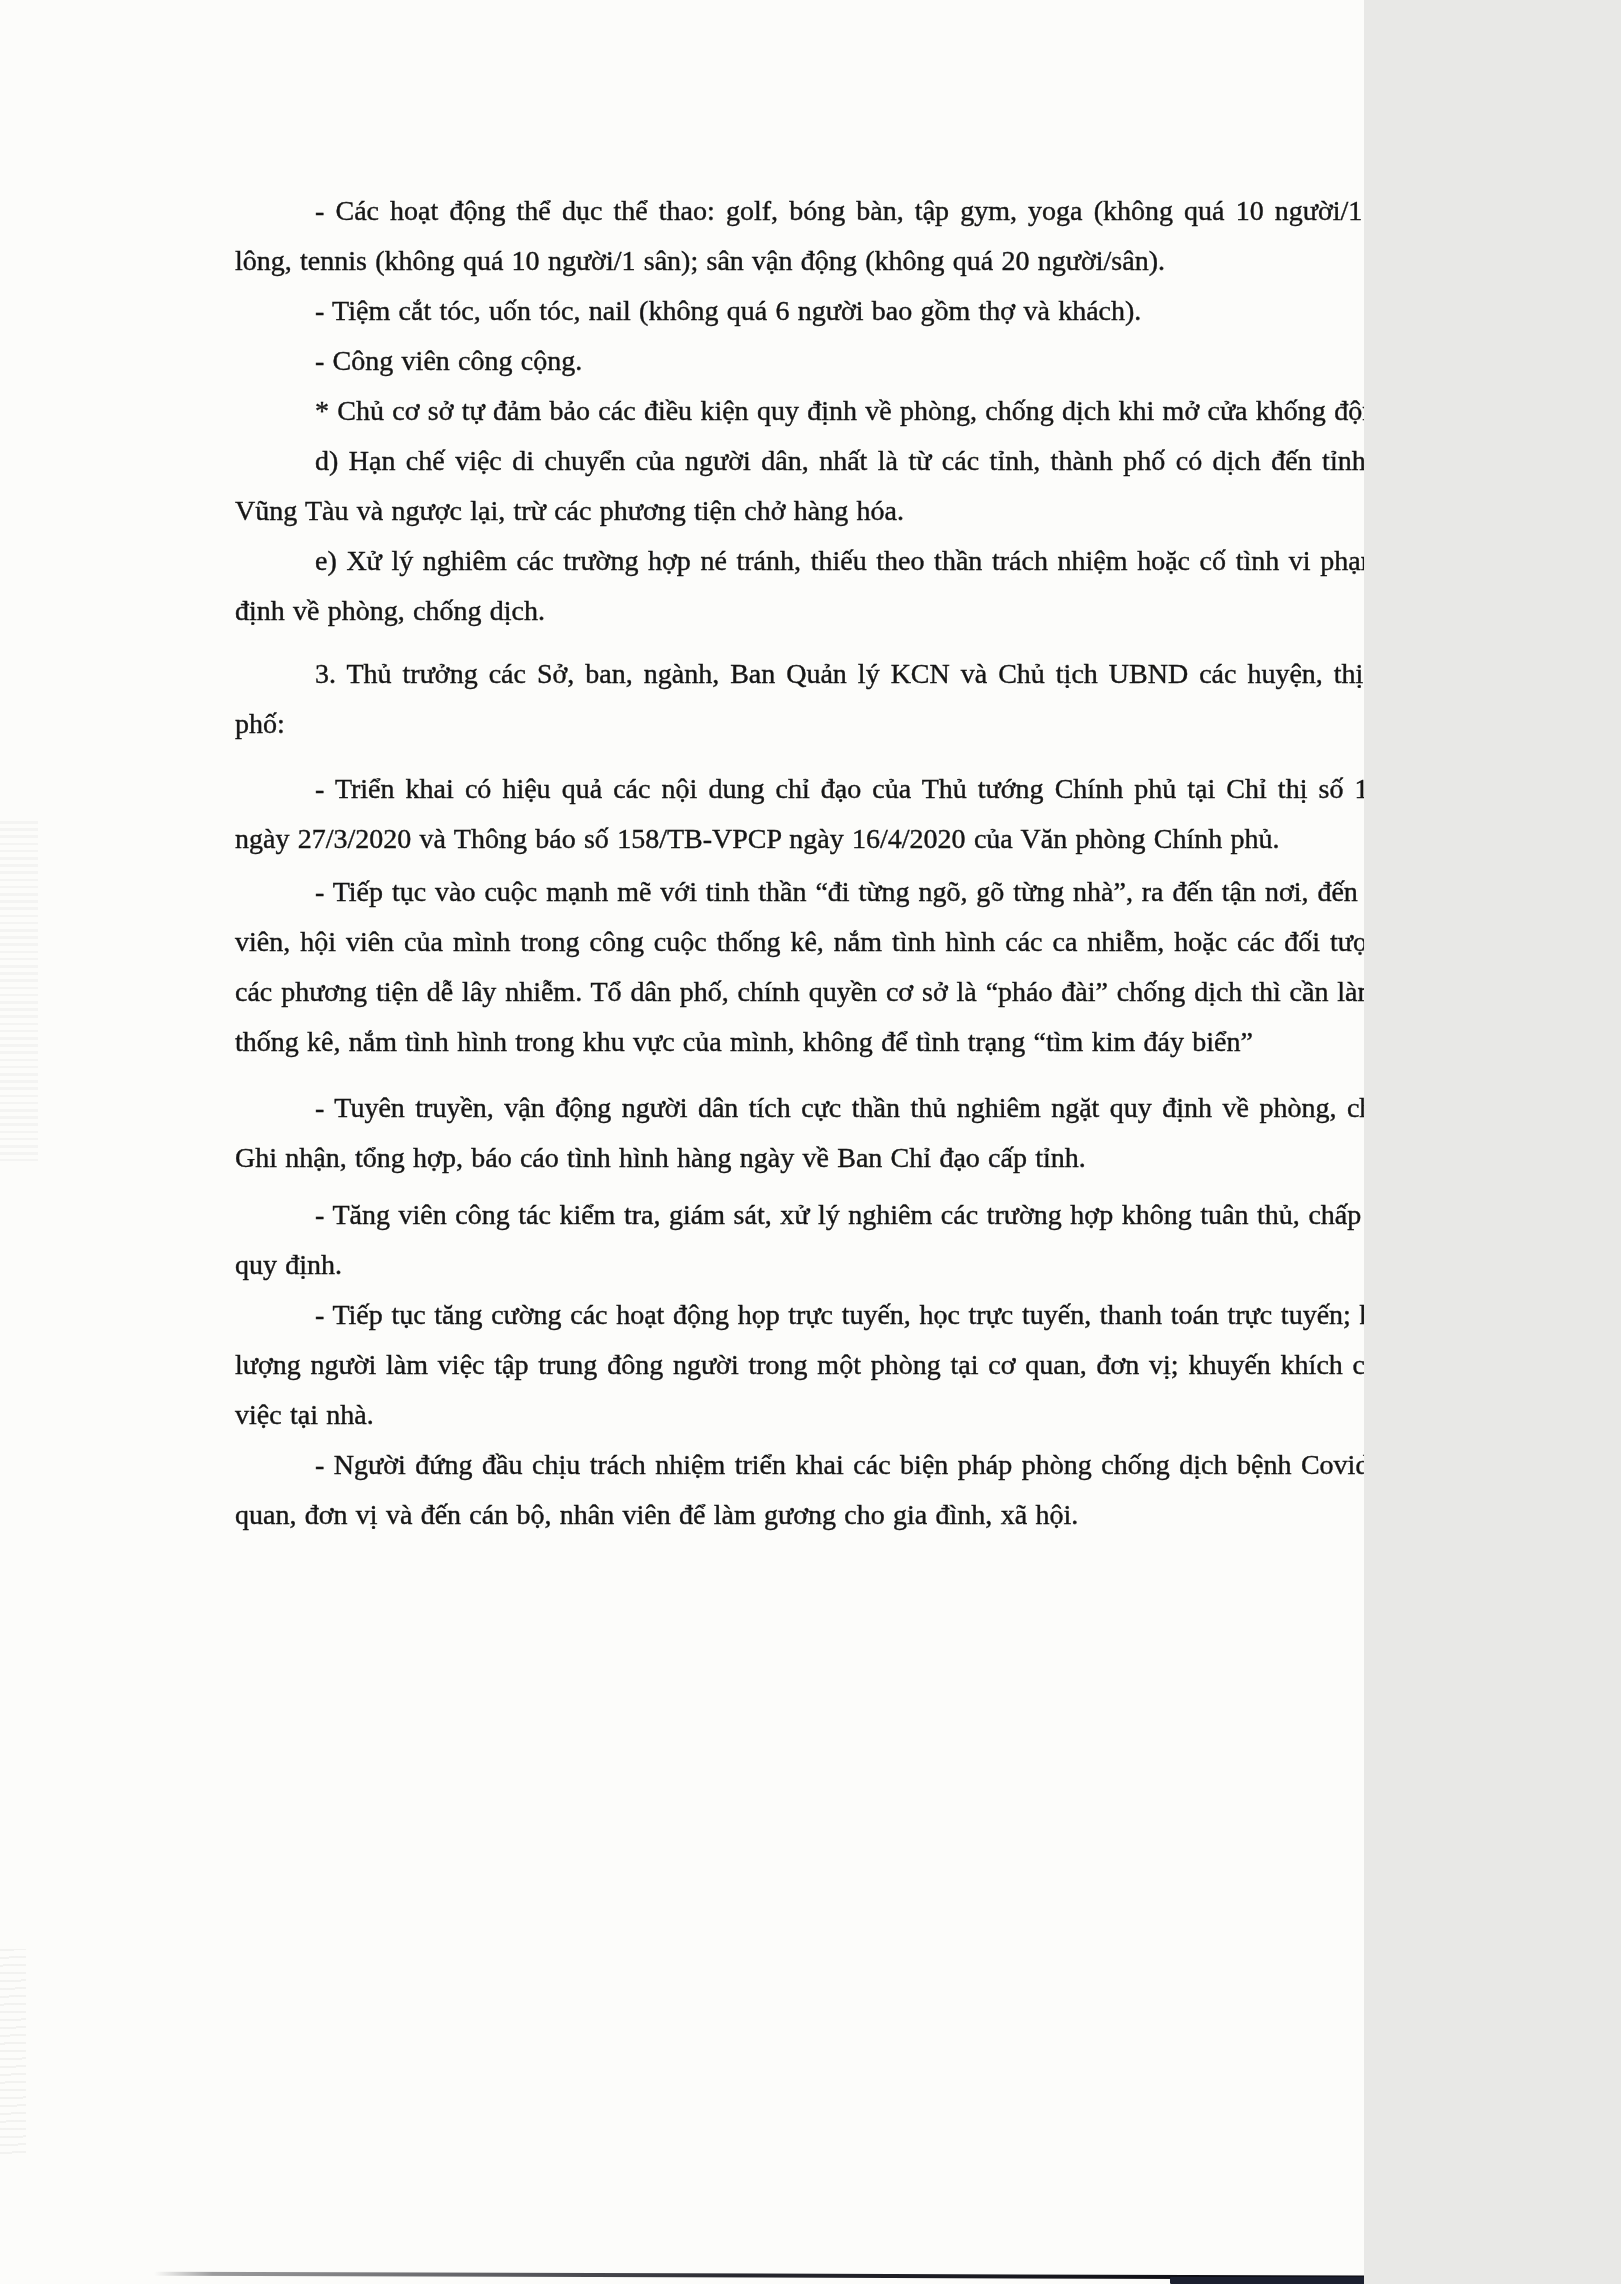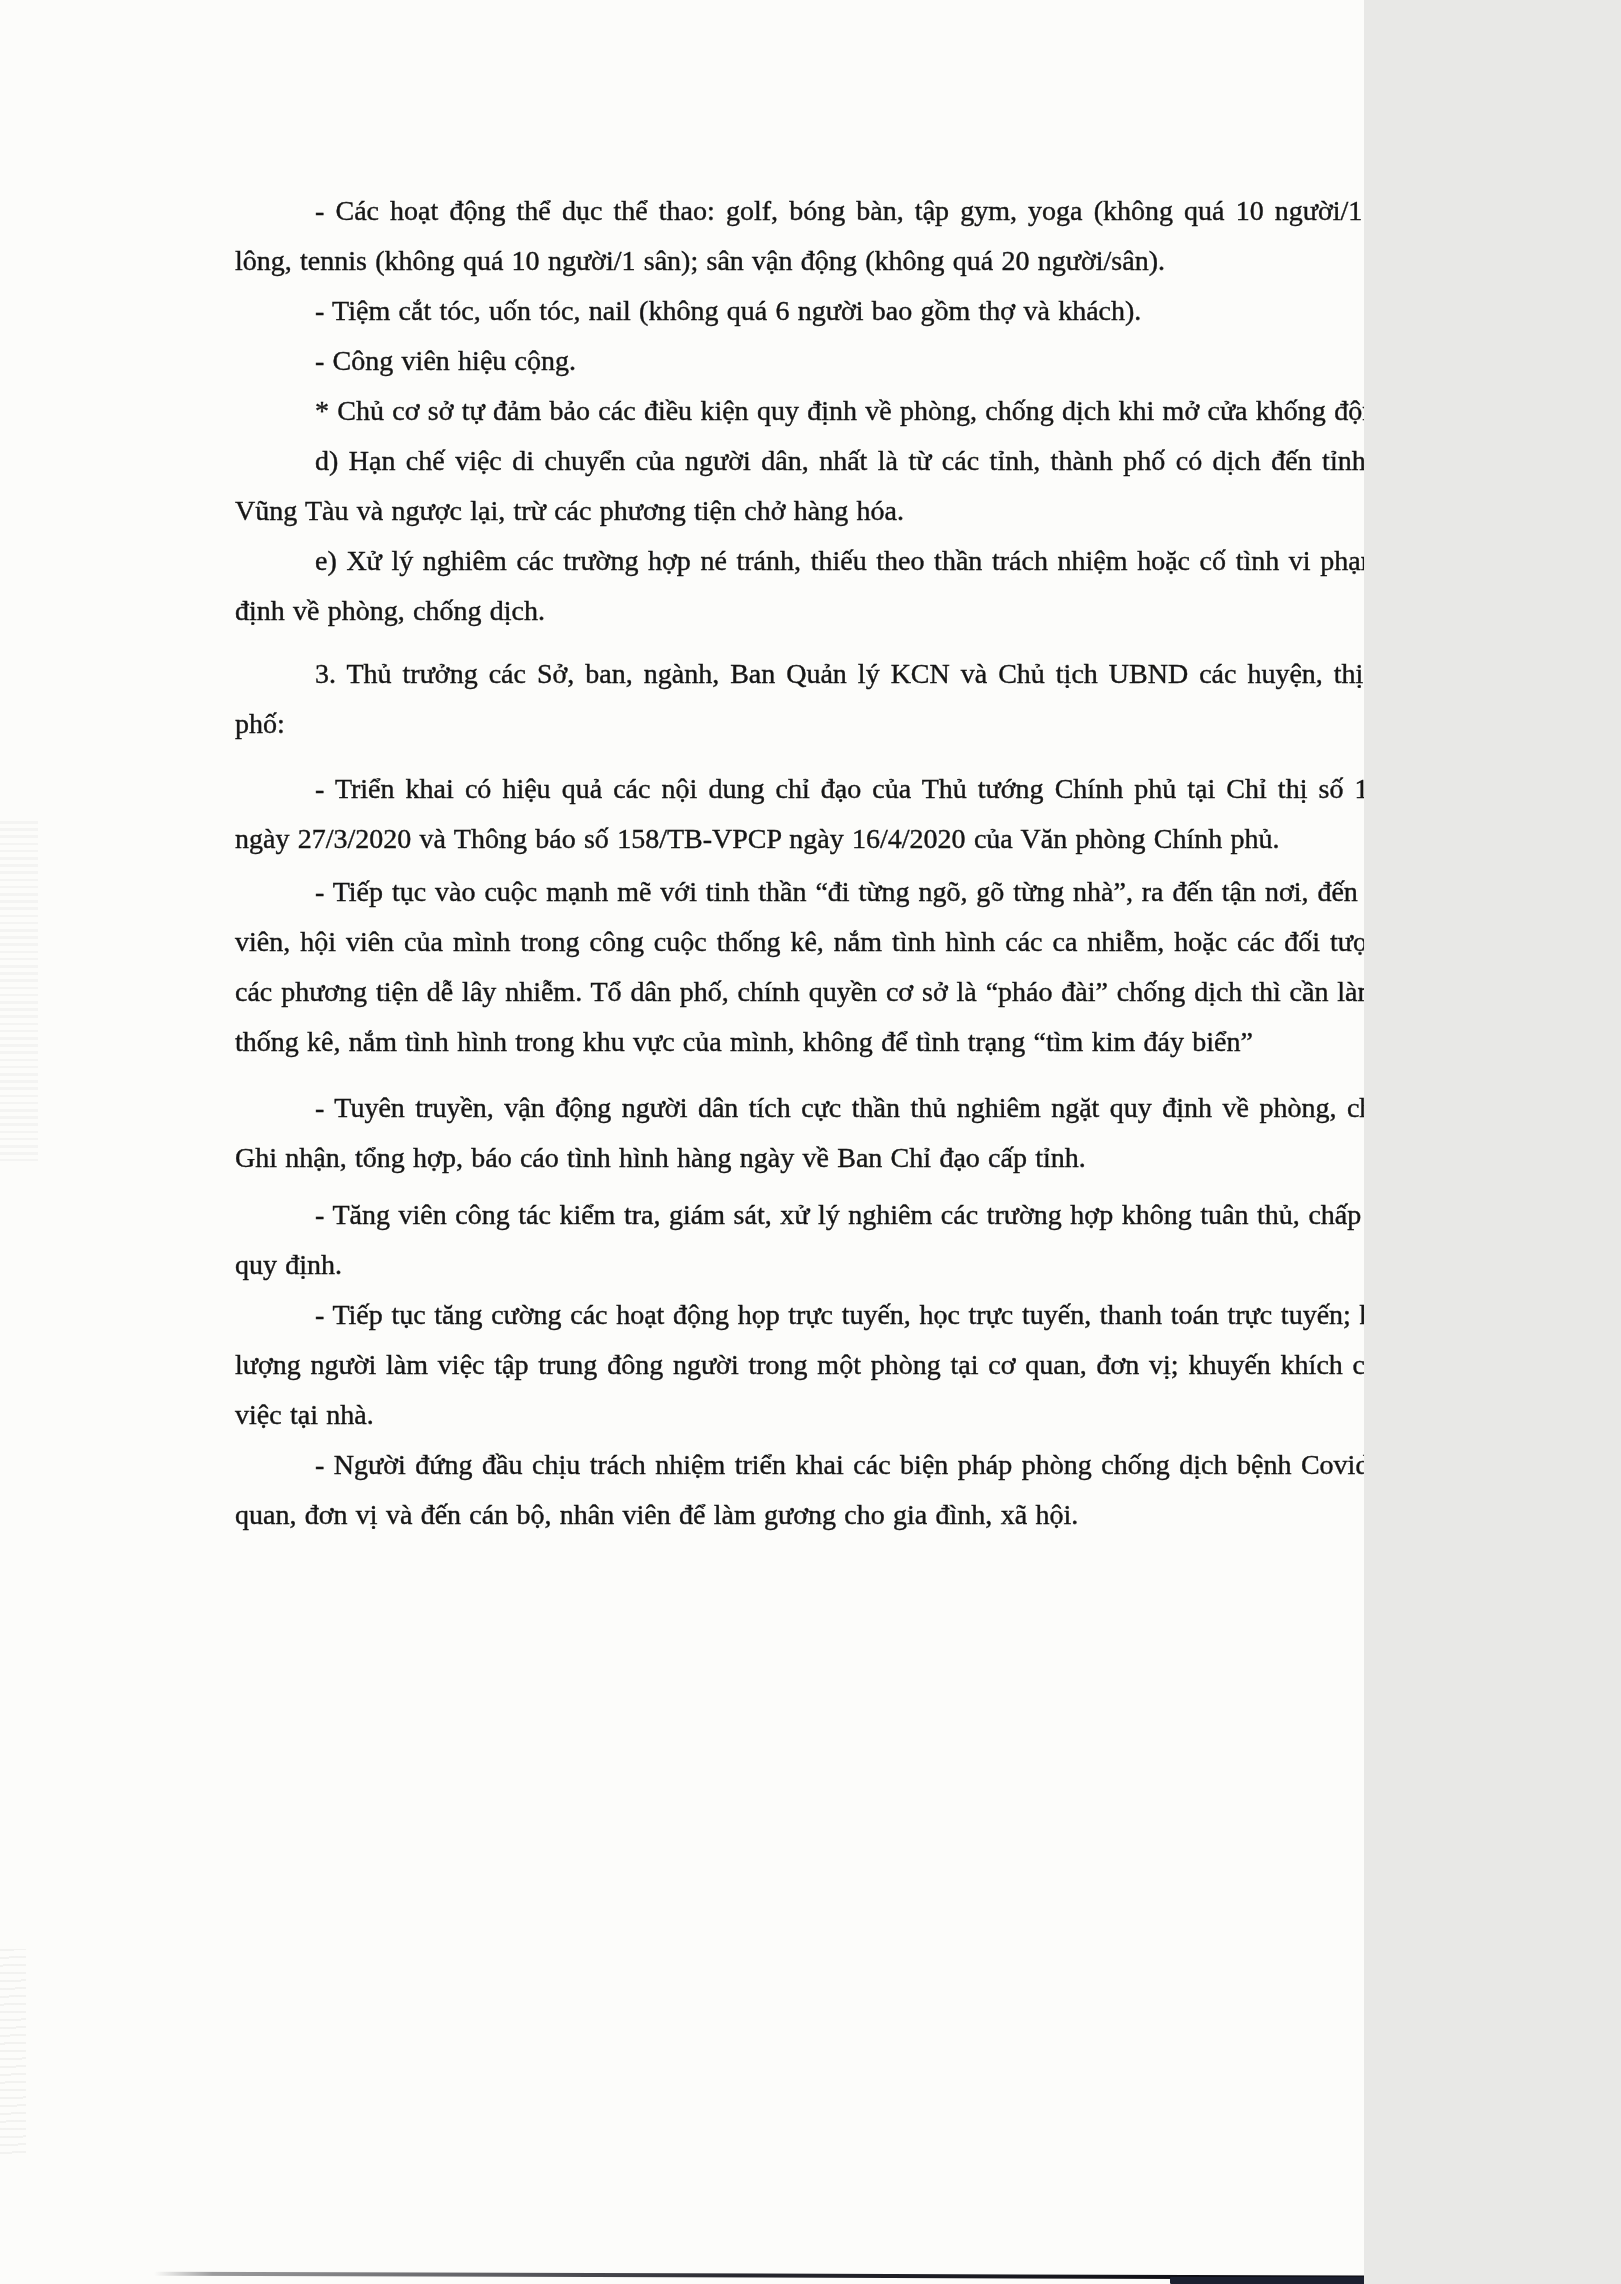--- a/index.html
+++ b/index.html
@@ -89,21 +89,21 @@
 <body>
 
 <div class="page">
 
   <div class="noise-left"></div>
   <div class="noise-left2"></div>
 
   <div class="content">
     <p>- Các hoạt động thể dục thể thao: golf, bóng bàn, tập gym, yoga (không quá 10 người/1 chỗ); cầu lông, tennis (không quá 10 người/1 sân); sân vận động (không quá 20 người/sân).</p>
     <p>- Tiệm cắt tóc, uốn tóc, nail (không quá 6 người bao gồm thợ và khách).</p>
-    <p>- Công viên hiệu cộng.</p>
+    <p>- Công viên công cộng.</p>
     <p>* Chủ cơ sở tự đảm bảo các điều kiện quy định về phòng, chống dịch khi mở cửa khống động.</p>
     <p>d) Hạn chế việc di chuyển của người dân, nhất là từ các tỉnh, thành phố có dịch đến tỉnh Bà Rịa – Vũng Tàu và ngược lại, trừ các phương tiện chở hàng hóa.</p>
     <p>e) Xử lý nghiêm các trường hợp né tránh, thiếu theo thần trách nhiệm hoặc cố tình vi phạm các quy định về phòng, chống dịch.</p>
     <p style="margin-top:13px">3. Thủ trưởng các Sở, ban, ngành, Ban Quản lý KCN và Chủ tịch UBND các huyện, thị xã, thành phố:</p>
     <p style="margin-top:15px">- Triển khai có hiệu quả các nội dung chỉ đạo của Thủ tướng Chính phủ tại Chỉ thị số 15/CT-TTg ngày 27/3/2020 và Thông báo số 158/TB-VPCP ngày 16/4/2020 của Văn phòng Chính phủ.</p>
     <p style="margin-top:2.6px">- Tiếp tục vào cuộc mạnh mẽ với tinh thần “đi từng ngõ, gõ từng nhà”, ra đến tận nơi, đến từng đoàn viên, hội viên của mình trong công cuộc thống kê, nắm tình hình các ca nhiễm, hoặc các đối tượng đi trên các phương tiện dễ lây nhiễm. Tổ dân phố, chính quyền cơ sở là “pháo đài” chống dịch thì cần làm tốt khâu thống kê, nắm tình hình trong khu vực của mình, không để tình trạng “tìm kim đáy biển”</p>
     <p style="margin-top:16.3px">- Tuyên truyền, vận động người dân tích cực thần thủ nghiêm ngặt quy định về phòng, chống dịch. Ghi nhận, tổng hợp, báo cáo tình hình hàng ngày về Ban Chỉ đạo cấp tỉnh.</p>
     <p style="margin-top:7.2px">- Tăng viên công tác kiểm tra, giám sát, xử lý nghiêm các trường hợp không tuân thủ, chấp hành theo quy định.</p>
     <p>- Tiếp tục tăng cường các hoạt động họp trực tuyến, học trực tuyến, thanh toán trực tuyến; hạn chế số lượng người làm việc tập trung đông người trong một phòng tại cơ quan, đơn vị; khuyến khích cán bộ làm việc tại nhà.</p>
     <p>- Người đứng đầu chịu trách nhiệm triển khai các biện pháp phòng chống dịch bệnh Covid-19 tại cơ quan, đơn vị và đến cán bộ, nhân viên để làm gương cho gia đình, xã hội.</p>

